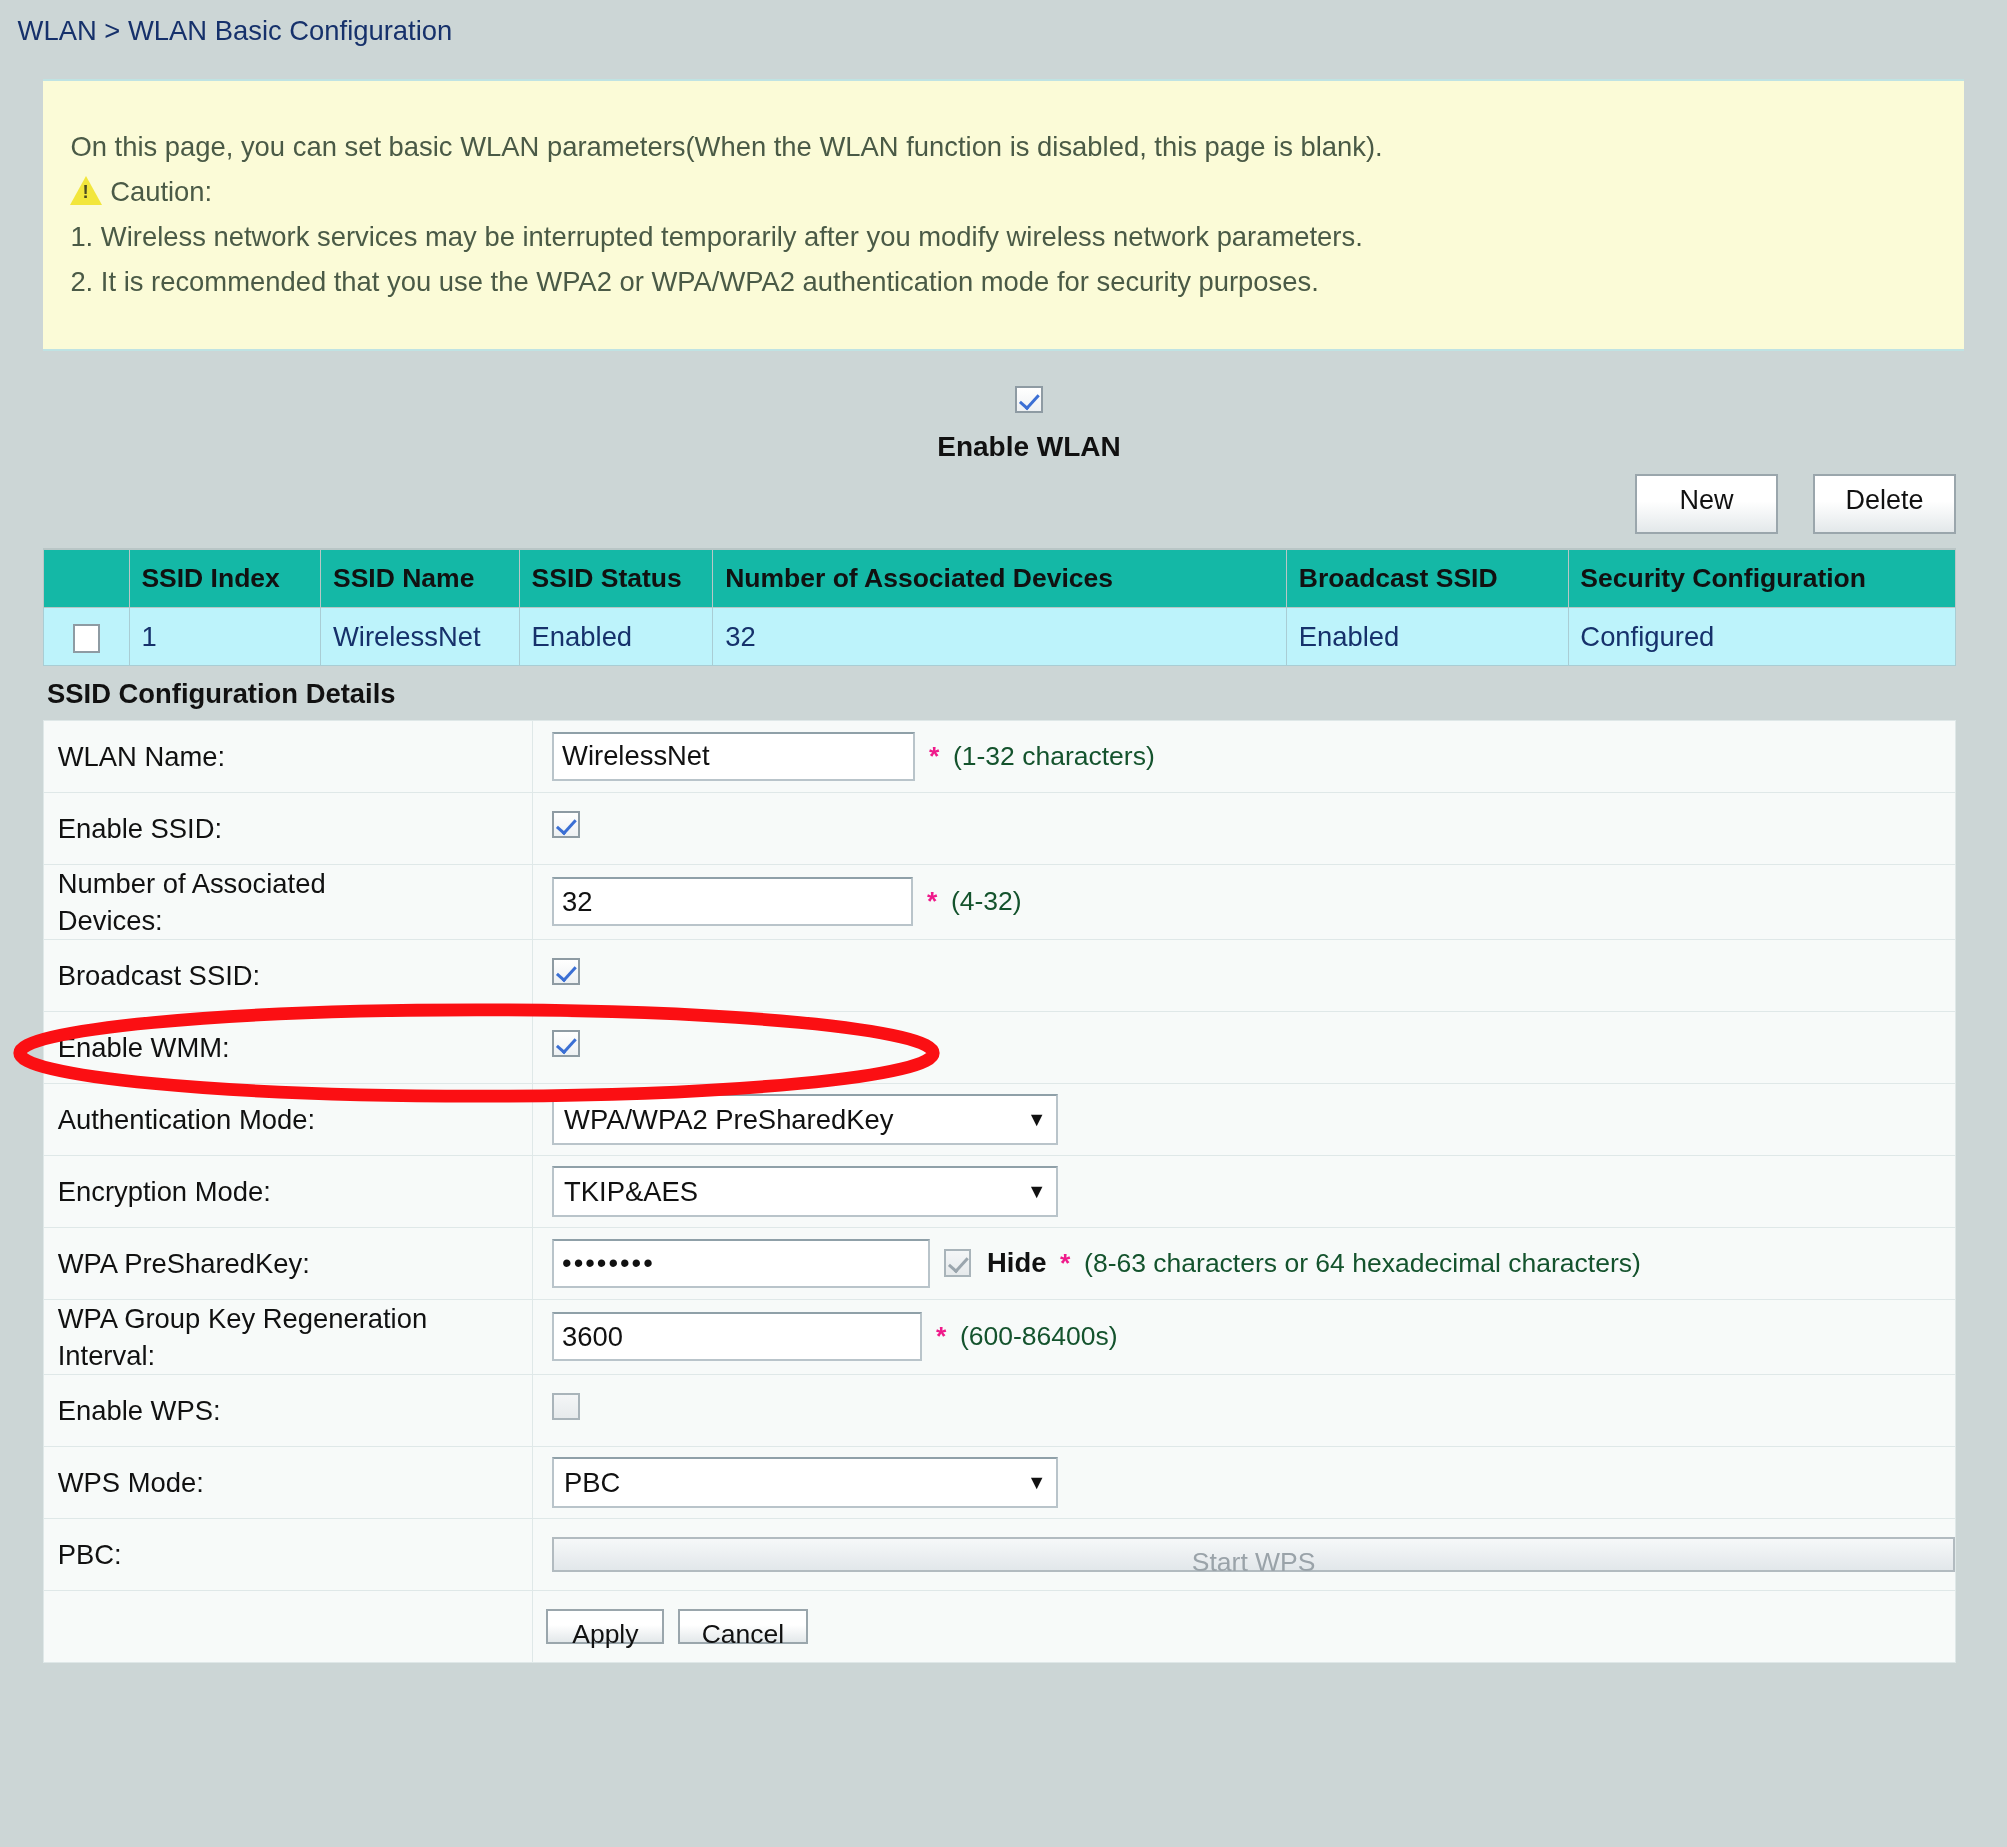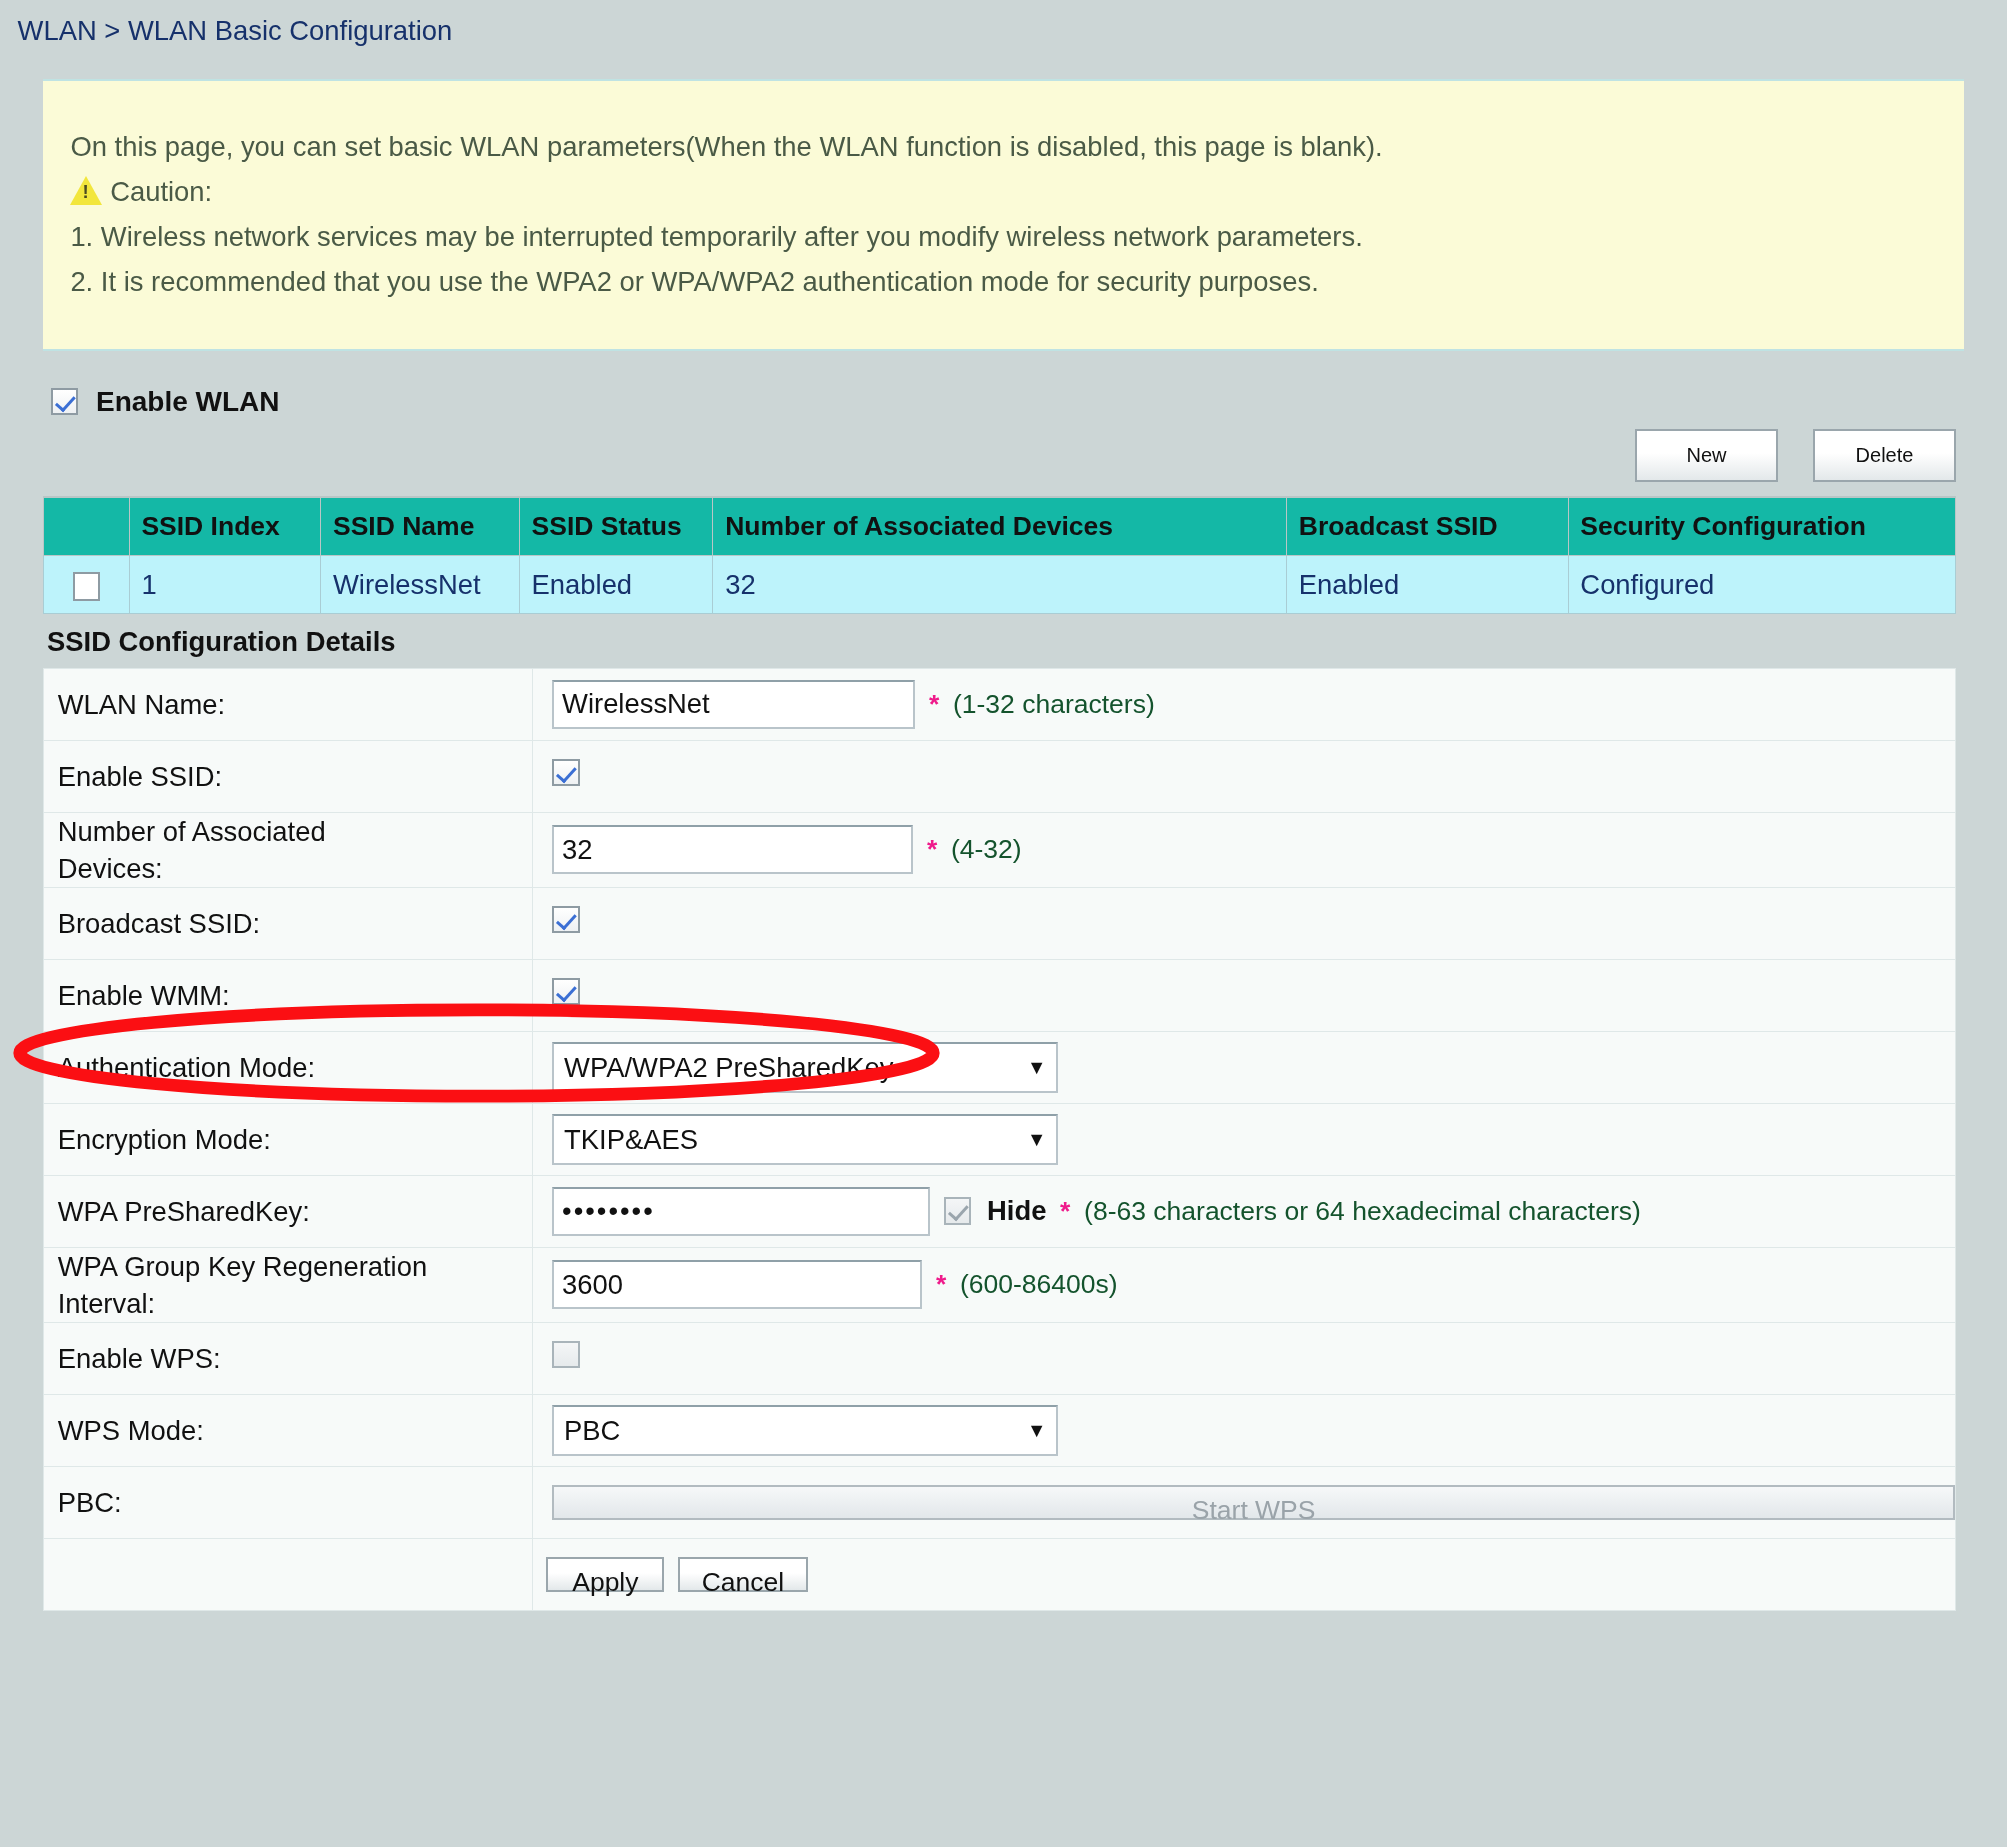--- a/index.html
+++ b/index.html
@@ -69,20 +69,21 @@
     color: #4a4a20;
     line-height: 21.6px;
   }
 
   
   #enable-wlan-row {
     margin: 35px 0 0 51px;
     display: flex;
     align-items: center;
     gap: 17.6px;
+    flex-direction: column;
   }
   #enable-wlan-row .cb-label {
     font-size: 28px;
     font-weight: bold;
     color: #111;
   }
 
   
   .cbx {
     width: 27.4px;
@@ -115,24 +116,24 @@
 
   
   #table-buttons {
     display: flex;
     justify-content: flex-end;
     gap: 35px;
     margin: 11.8px 51px 13.7px 0;
   }
   .btn {
     min-width: 143px;
-    height: 53px;
+    height: 60px;
     line-height: 49px;
     text-align: center;
-    font-size: 20px;
+    font-size: 27px;
     color: #111;
     border: 2px solid #9aa6ac;
     background: linear-gradient(180deg, #ffffff 0%, #ffffff 45%, #e3e8ea 100%);
     box-sizing: border-box;
     padding: 0 21.6px;
     cursor: pointer;
   }
   .btn.small {
     min-width: 118px;
     height: 35px;

